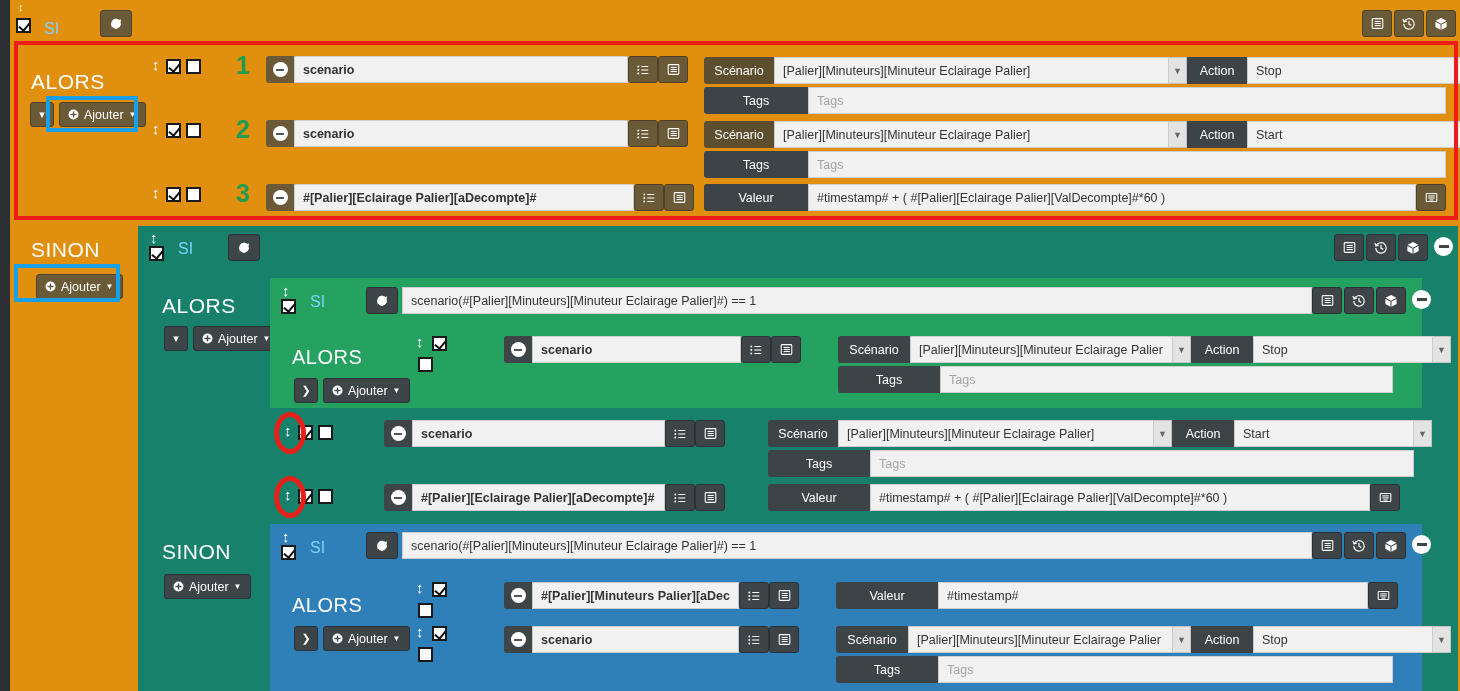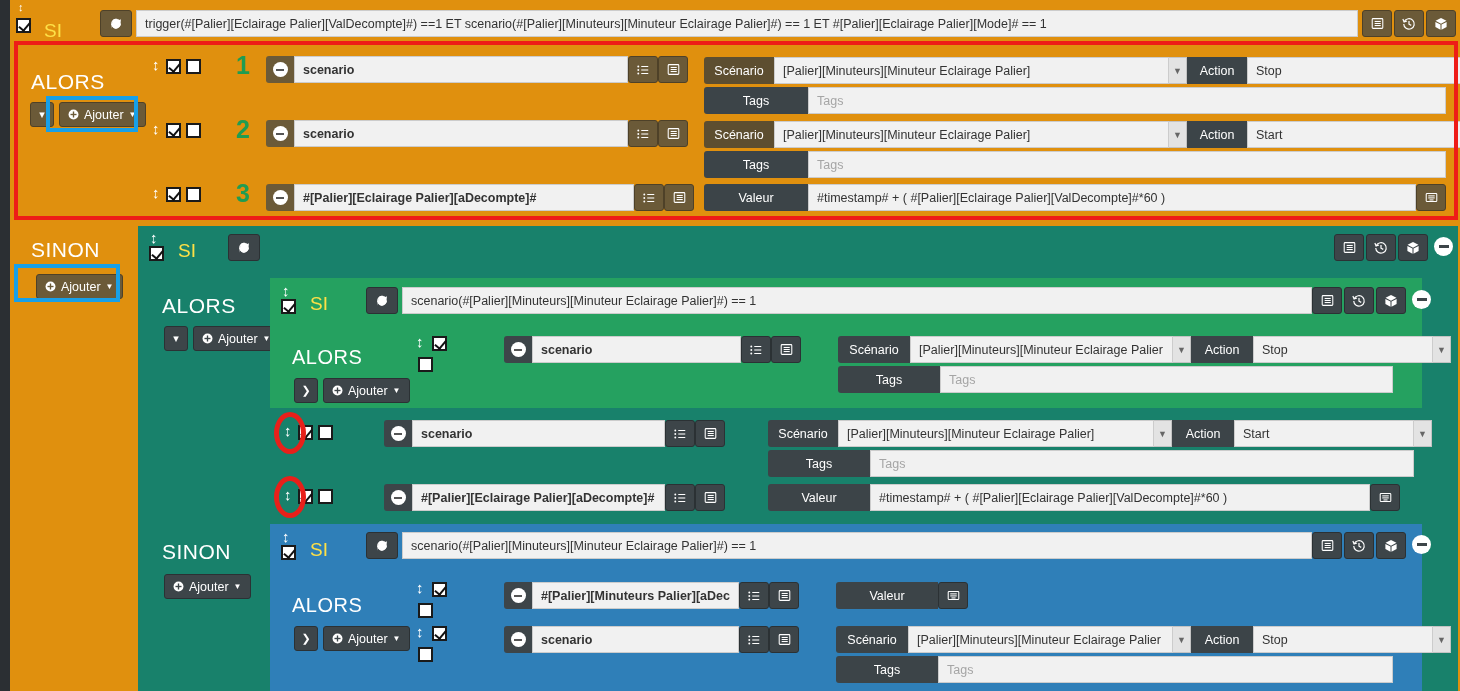--- a/index.html
+++ b/index.html
@@ -61,21 +61,21 @@
     width:15px; height:15px; background:#fff; border:2px solid #1a1a1a;
     display:inline-block; vertical-align:middle; position:relative;
   }
   .chk.on::after {
     content:""; position:absolute; left:3px; top:0px; width:5px; height:9px;
     border:solid #111; border-width:0 2px 2px 0; transform:rotate(40deg);
   }
   .updown { color:#fff; font-size:15px; line-height:1; font-weight:bold; }
 
   .kw { color:#fff; font-size:21px; letter-spacing:.5px; }
-  .si-kw { color:#fde047; font-size:19px; }
+  .si-kw { color:#7dd3fc; font-size:16px; }
 
   .ajouter {
     background:#6b5a38; color:#fff; border:1px solid #4e4128; border-radius:3px;
     font-size:12.5px; height:25px; padding:0 8px;
     display:inline-flex; align-items:center; gap:5px; cursor:pointer;
   }
   .ajouter.dk { background:#3d4549; border-color:#2b3134; }
   .chev {
     background:#6b5a38; color:#fff; border:1px solid #4e4128; border-radius:3px;
     width:24px; height:25px; display:inline-flex; align-items:center;
@@ -120,21 +120,20 @@
   <div class="abs flexrow" style="left:14px;top:4px;width:1444px;height:34px;">
     <div class="abs" style="left:4px;top:-2px;color:#fff;font-size:11px;line-height:1;">↕</div>
     <div class="abs chk on" style="left:2px;top:14px;"></div>
     <div class="abs si-kw" style="left:30px;top:16px;">SI</div>
     <div class="abs brown-btn" style="left:86px;top:6px;width:32px;height:27px;">
       <svg width="14" height="14" viewBox="0 0 16 16" fill="#fff">
           <path d="M13.5 2.5v3h-3l1.1-1.1A4 4 0 1 0 12 8h1.5A5.5 5.5 0 1 1 11.6 3.4z"></path>
           <path d="M2.5 13.5v-3h3L4.4 11.6A4 4 0 1 0 4 8H2.5a5.5 5.5 0 1 0 1.9-4.6z"></path>
         </svg>
     </div>
-    <div class="abs field" style="left:122px;top:6px;width:1222px;">trigger(#[Palier][Eclairage Palier][ValDecompte]#) ==1 ET scenario(#[Palier][Minuteurs][Minuteur Eclairage Palier]#) == 1 ET #[Palier][Eclairage Palier][Mode]# == 1</div>
     <div class="abs brown-btn" style="left:1348px;top:6px;width:30px;height:27px;">
       <svg width="13" height="13" viewBox="0 0 16 16" fill="none" stroke="#fff" stroke-width="1.3">
           <rect x="1.5" y="2" width="13" height="12" rx="1"></rect>
           <line x1="4.5" y1="5.5" x2="12" y2="5.5"></line>
           <line x1="4.5" y1="8" x2="12" y2="8"></line>
           <line x1="4.5" y1="10.5" x2="12" y2="10.5"></line>
         </svg>
     </div>
     <div class="abs brown-btn" style="left:1380px;top:6px;width:30px;height:27px;">
       <svg width="14" height="14" viewBox="0 0 16 16" fill="none" stroke="#fff" stroke-width="1.4">
@@ -650,20 +649,21 @@
         <svg width="13" height="13" viewBox="0 0 16 16" fill="none" stroke="#fff" stroke-width="1.3">
             <rect x="1.5" y="2" width="13" height="12" rx="1"></rect>
             <line x1="4.5" y1="5.5" x2="12" y2="5.5"></line>
             <line x1="4.5" y1="8" x2="12" y2="8"></line>
             <line x1="4.5" y1="10.5" x2="12" y2="10.5"></line>
           </svg>
       </div>
     </div>
     <div class="abs flexrow" style="left:432px;top:10px;">
       <div class="lbl-btn lbl-dark" style="width:102px;">Valeur</div>
+      <div class="field" style="width:430px;">#timestamp#</div>
       <div class="dark-btn icon-sq">
         <svg width="13" height="13" viewBox="0 0 16 16" fill="none" stroke="#fff" stroke-width="1.3">
             <rect x="1.5" y="3" width="13" height="10" rx="1"></rect>
             <line x1="4" y1="6" x2="12" y2="6"></line>
             <line x1="4" y1="8.5" x2="12" y2="8.5"></line>
             <line x1="5.5" y1="11" x2="10.5" y2="11"></line>
           </svg>
       </div>
     </div>
   </div>

